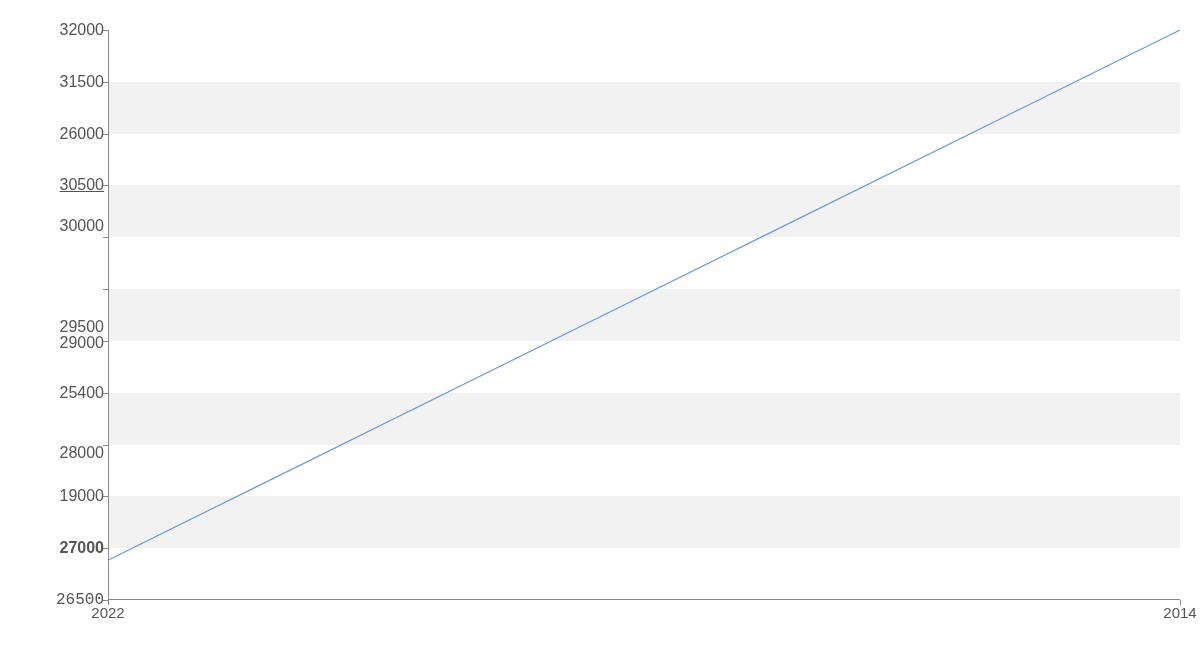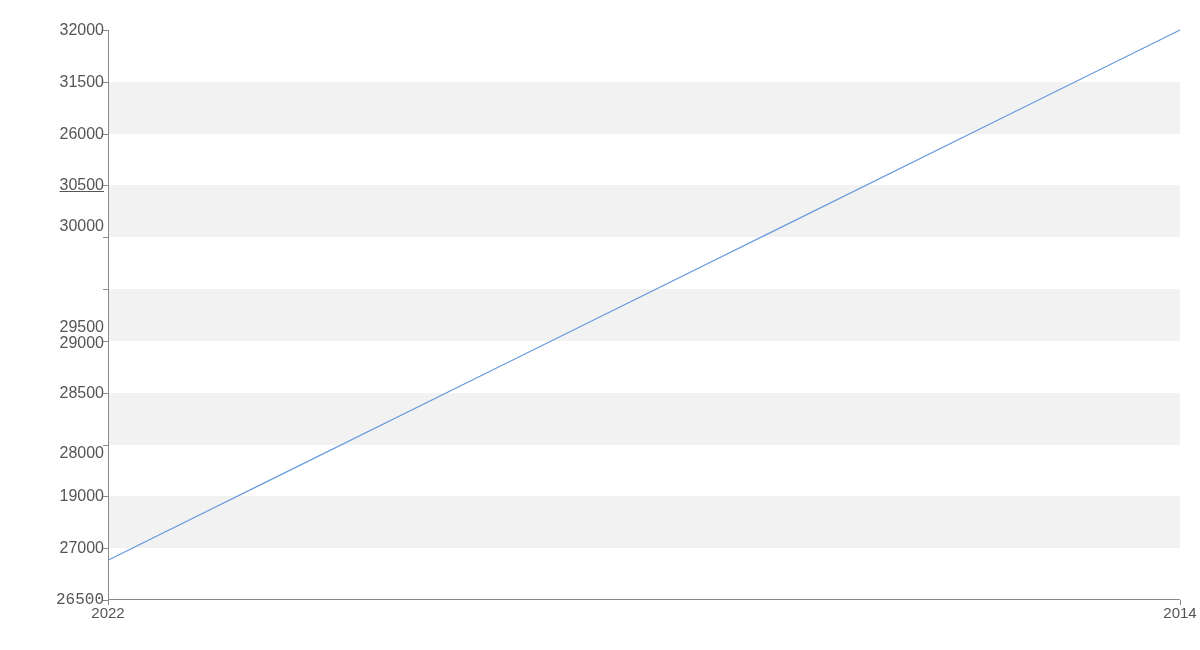--- a/index.html
+++ b/index.html
@@ -92,27 +92,27 @@
       <div class="gridband" style="top: 155.455px; height: 51.8182px;"></div>
       <div class="gridband" style="top: 259.091px; height: 51.8182px;"></div>
       <div class="gridband" style="top: 362.727px; height: 51.8182px;"></div>
       <div class="gridband" style="top: 466.364px; height: 51.8182px;"></div>
     <svg class="line-svg" viewBox="0 0 1072 570" preserveAspectRatio="none">
       <polyline id="data-line" fill="none" stroke-width="1.2" vector-effect="non-scaling-stroke" points="0,530.6181818181818 1072,0" stroke="#6699dd"></polyline>
     </svg>
   </div>
 <div class="y-tick-label" style="top: 600px; font-family: Liberation Mono, monospace;">26500</div>
     <div class="y-tick-mark" style="top: 600px;"></div>
-    <div class="y-tick-label" style="top: 548.182px;">27000</div>
+    <div class="y-tick-label" style="top: 548.182px; font-weight: bold;">27000</div>
     <div class="y-tick-mark" style="top: 548.182px;"></div>
     <div class="y-tick-label" style="top: 496.364px;">19000</div>
     <div class="y-tick-mark" style="top: 496.364px;"></div>
     <div class="y-tick-label" style="top: 453px;">28000</div>
     <div class="y-tick-mark" style="top: 444.545px;"></div>
-    <div class="y-tick-label" style="top: 392.727px;">28500</div>
+    <div class="y-tick-label" style="top: 392.727px;">25400</div>
     <div class="y-tick-mark" style="top: 392.727px;"></div>
     <div class="y-tick-label" style="top: 343px;">29000</div>
     <div class="y-tick-mark" style="top: 340.909px;"></div>
     <div class="y-tick-label" style="top: 303px; margin-top: 24px;">29500</div>
     <div class="y-tick-mark" style="top: 289.091px;"></div>
     <div class="y-tick-label" style="top: 226px;">30000</div>
     <div class="y-tick-mark" style="top: 237.273px;"></div>
     <div class="y-tick-label" style="top: 185.455px; text-decoration: underline;">30500</div>
     <div class="y-tick-mark" style="top: 185.455px;"></div>
     <div class="y-tick-label" style="top: 133.636px;">26000</div>

